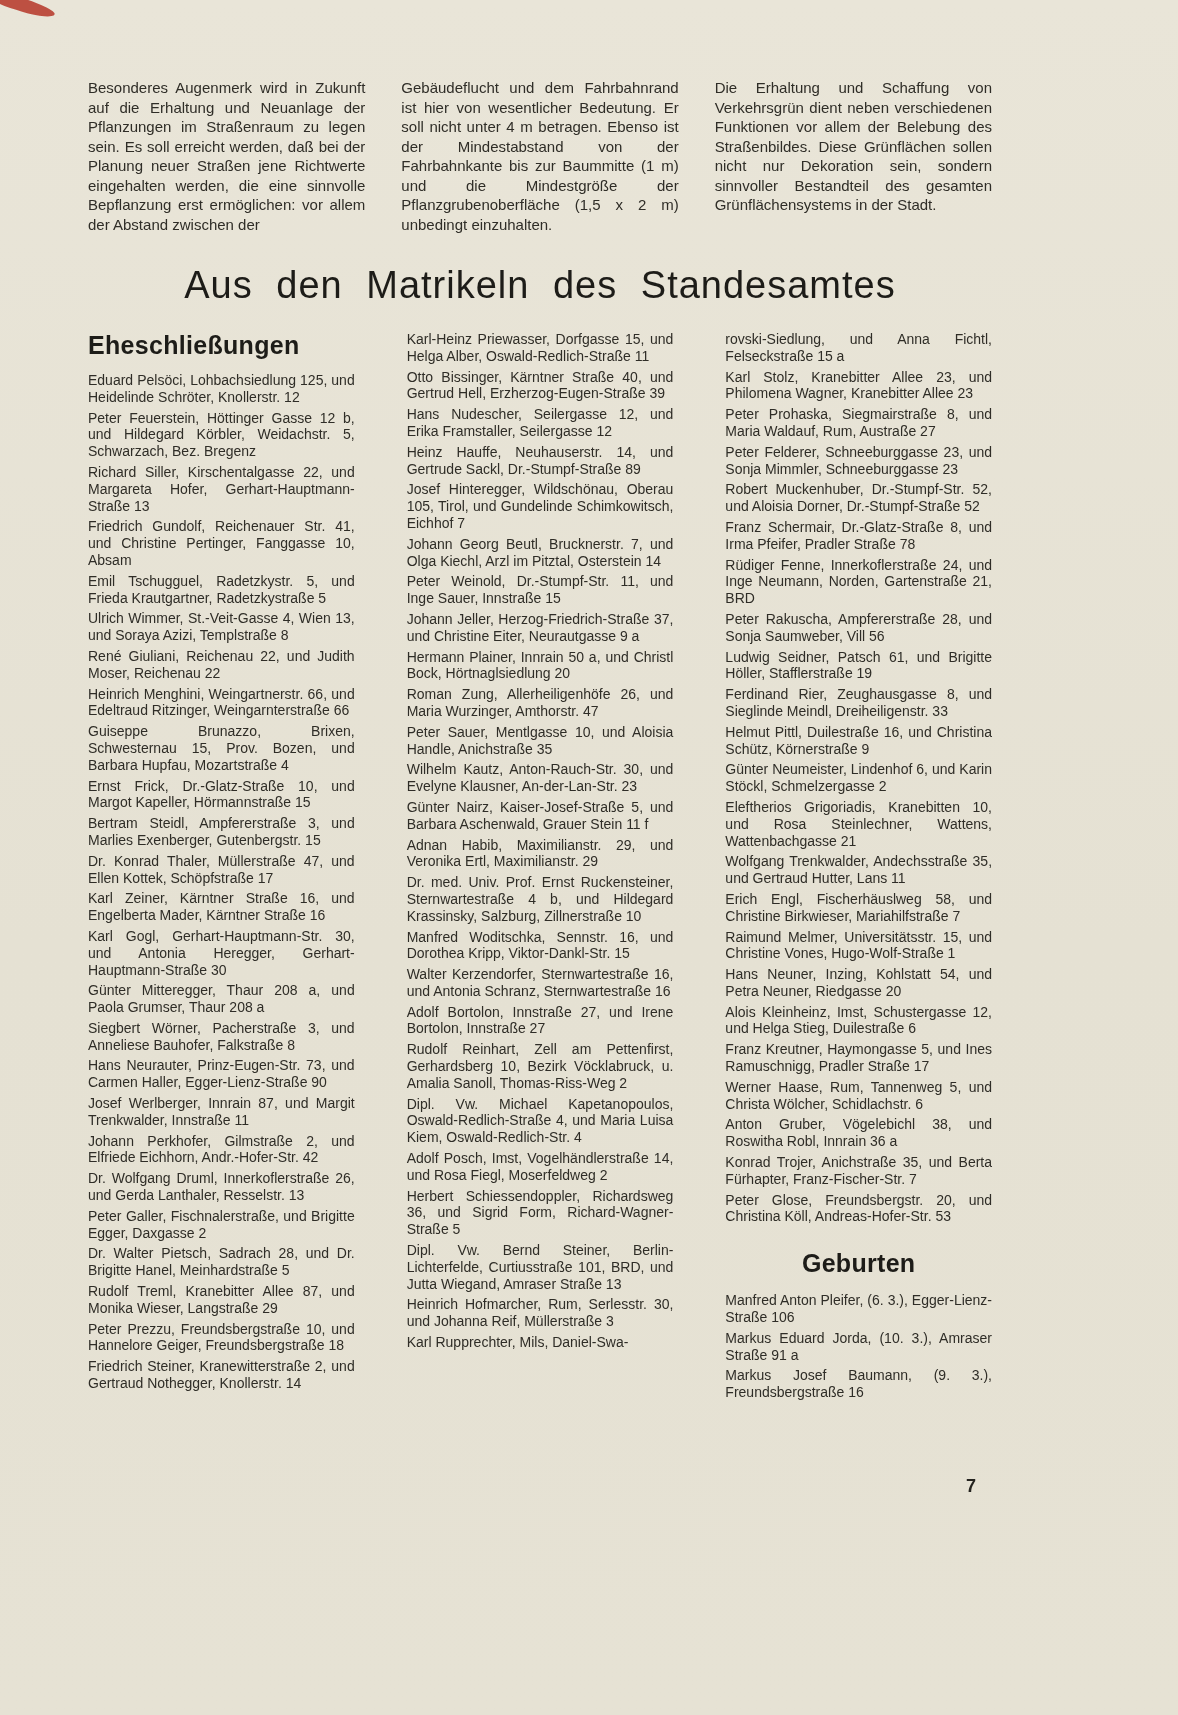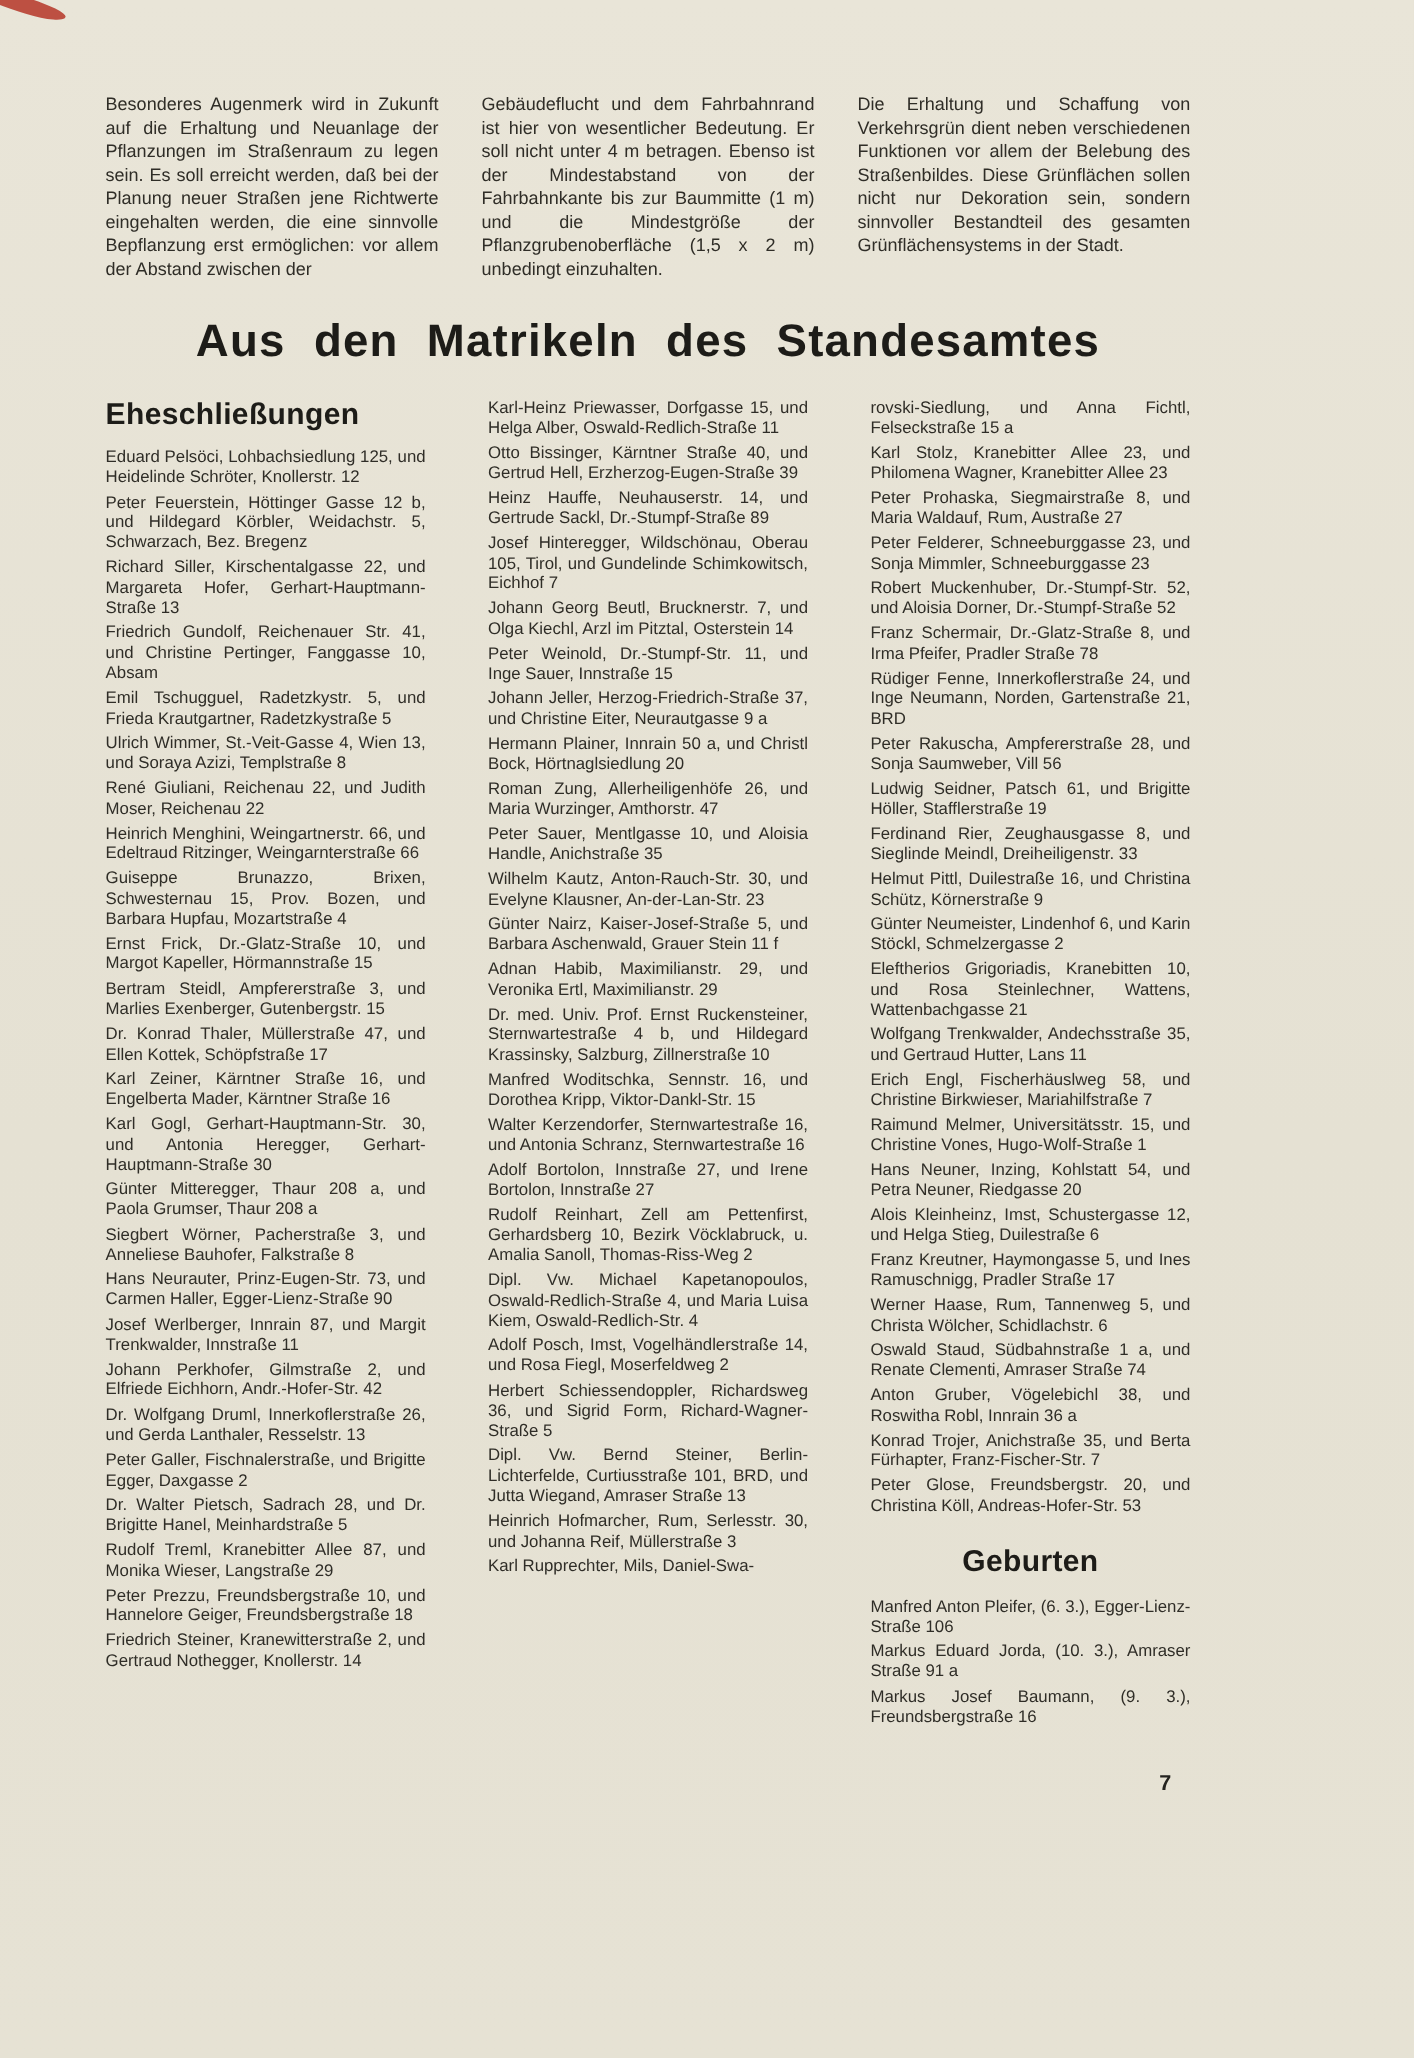--- a/index.html
+++ b/index.html
@@ -27,21 +27,21 @@
 
   .intro-row { display:flex; gap:36px; }
   .intro-row p {
     flex:1 1 0;
     font-size:15px; line-height:19.5px;
     text-align:justify;
   }
 
   .main-heading {
     margin-top:30px;
-    font-size:38px; font-weight:bold;
+    font-size:38px; font-weight:normal;
     color:#1d1c18;
     text-align:center;
     letter-spacing:1px; word-spacing:12px;
   }
 
   .cols { display:flex; gap:52px; margin-top:24px; }
   .col { flex:1 1 0; }
 
   .sub-heading {
     font-size:25px; font-weight:bold;
@@ -112,20 +112,21 @@
             <p class="entry">Peter Prezzu, Freundsbergstraße 10, und Hannelore Geiger, Freundsbergstraße 18</p>
             <p class="entry">Friedrich Steiner, Kranewitterstraße 2, und Gertraud Nothegger, Knollerstr. 14</p>
           </div>
       </div>
 
       <div class="col">
         <div>
 
         <p class="entry">Karl-Heinz Priewasser, Dorfgasse 15, und Helga Alber, Oswald-Redlich-Straße 11</p>
             <p class="entry">Otto Bissinger, Kärntner Straße 40, und Gertrud Hell, Erzherzog-Eugen-Straße 39</p>
+            <p class="entry">Hans Nudescher, Seilergasse 12, und Erika Framstaller, Seilergasse 12</p>
             <p class="entry">Heinz Hauffe, Neuhauserstr. 14, und Gertrude Sackl, Dr.-Stumpf-Straße 89</p>
             <p class="entry">Josef Hinteregger, Wildschönau, Oberau 105, Tirol, und Gundelinde Schimkowitsch, Eichhof 7</p>
             <p class="entry">Johann Georg Beutl, Brucknerstr. 7, und Olga Kiechl, Arzl im Pitztal, Osterstein 14</p>
             <p class="entry">Peter Weinold, Dr.-Stumpf-Str. 11, und Inge Sauer, Innstraße 15</p>
             <p class="entry">Johann Jeller, Herzog-Friedrich-Straße 37, und Christine Eiter, Neurautgasse 9 a</p>
             <p class="entry">Hermann Plainer, Innrain 50 a, und Christl Bock, Hörtnaglsiedlung 20</p>
             <p class="entry">Roman Zung, Allerheiligenhöfe 26, und Maria Wurzinger, Amthorstr. 47</p>
             <p class="entry">Peter Sauer, Mentlgasse 10, und Aloisia Handle, Anichstraße 35</p>
             <p class="entry">Wilhelm Kautz, Anton-Rauch-Str. 30, und Evelyne Klausner, An-der-Lan-Str. 23</p>
             <p class="entry">Günter Nairz, Kaiser-Josef-Straße 5, und Barbara Aschenwald, Grauer Stein 11 f</p>
@@ -160,21 +161,20 @@
             <p class="entry">Helmut Pittl, Duilestraße 16, und Christina Schütz, Körnerstraße 9</p>
             <p class="entry">Günter Neumeister, Lindenhof 6, und Karin Stöckl, Schmelzergasse 2</p>
             <p class="entry">Eleftherios Grigoriadis, Kranebitten 10, und Rosa Steinlechner, Wattens, Wattenbachgasse 21</p>
             <p class="entry">Wolfgang Trenkwalder, Andechsstraße 35, und Gertraud Hutter, Lans 11</p>
             <p class="entry">Erich Engl, Fischerhäuslweg 58, und Christine Birkwieser, Mariahilfstraße 7</p>
             <p class="entry">Raimund Melmer, Universitätsstr. 15, und Christine Vones, Hugo-Wolf-Straße 1</p>
             <p class="entry">Hans Neuner, Inzing, Kohlstatt 54, und Petra Neuner, Riedgasse 20</p>
             <p class="entry">Alois Kleinheinz, Imst, Schustergasse 12, und Helga Stieg, Duilestraße 6</p>
             <p class="entry">Franz Kreutner, Haymongasse 5, und Ines Ramuschnigg, Pradler Straße 17</p>
             <p class="entry">Werner Haase, Rum, Tannenweg 5, und Christa Wölcher, Schidlachstr. 6</p>
-            <p class="entry">Oswald Staud, Südbahnstraße 1 a, und Renate Clementi, Amraser Straße 74</p>
             <p class="entry">Anton Gruber, Vögelebichl 38, und Roswitha Robl, Innrain 36 a</p>
             <p class="entry">Konrad Trojer, Anichstraße 35, und Berta Fürhapter, Franz-Fischer-Str. 7</p>
             <p class="entry">Peter Glose, Freundsbergstr. 20, und Christina Köll, Andreas-Hofer-Str. 53</p>
           </div>
         <h2 class="sub-heading births-heading">Geburten</h2>
         <div>
 
         <p class="entry">Manfred Anton Pleifer, (6. 3.), Egger-Lienz-Straße 106</p>
             <p class="entry">Markus Eduard Jorda, (10. 3.), Amraser Straße 91 a</p>
             <p class="entry">Markus Josef Baumann, (9. 3.), Freundsbergstraße 16</p>

